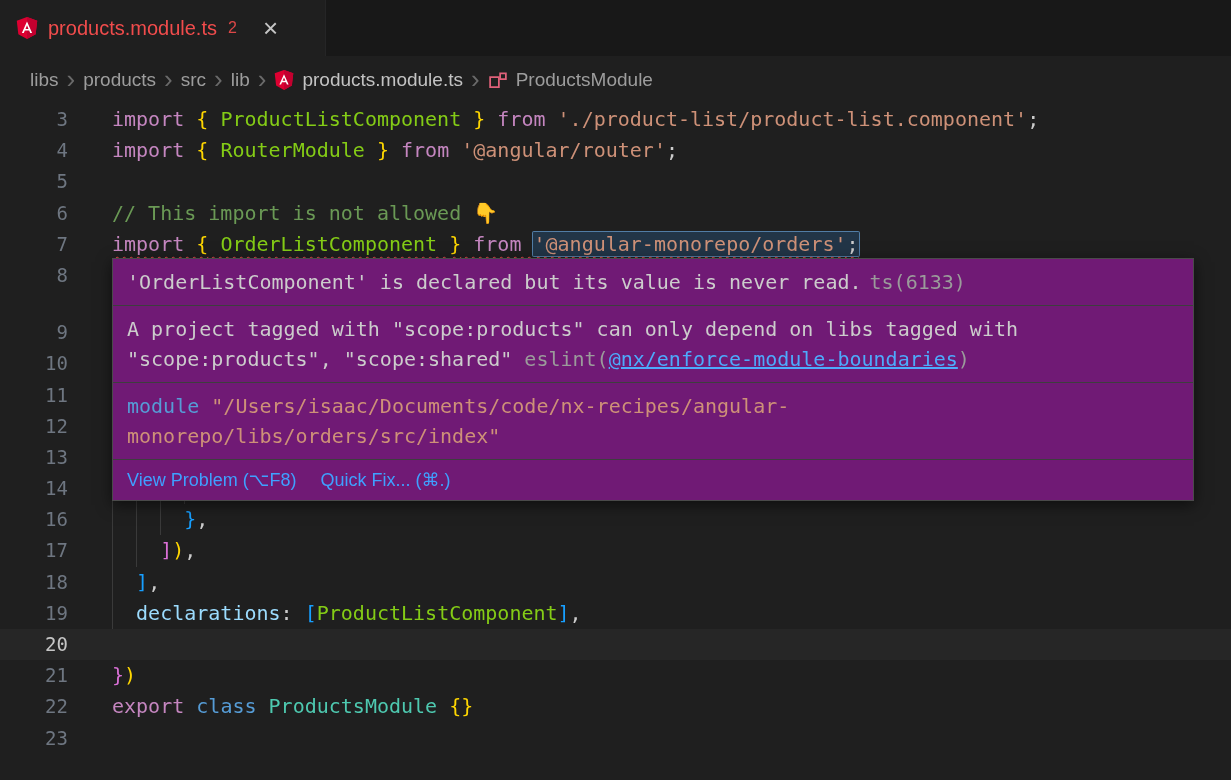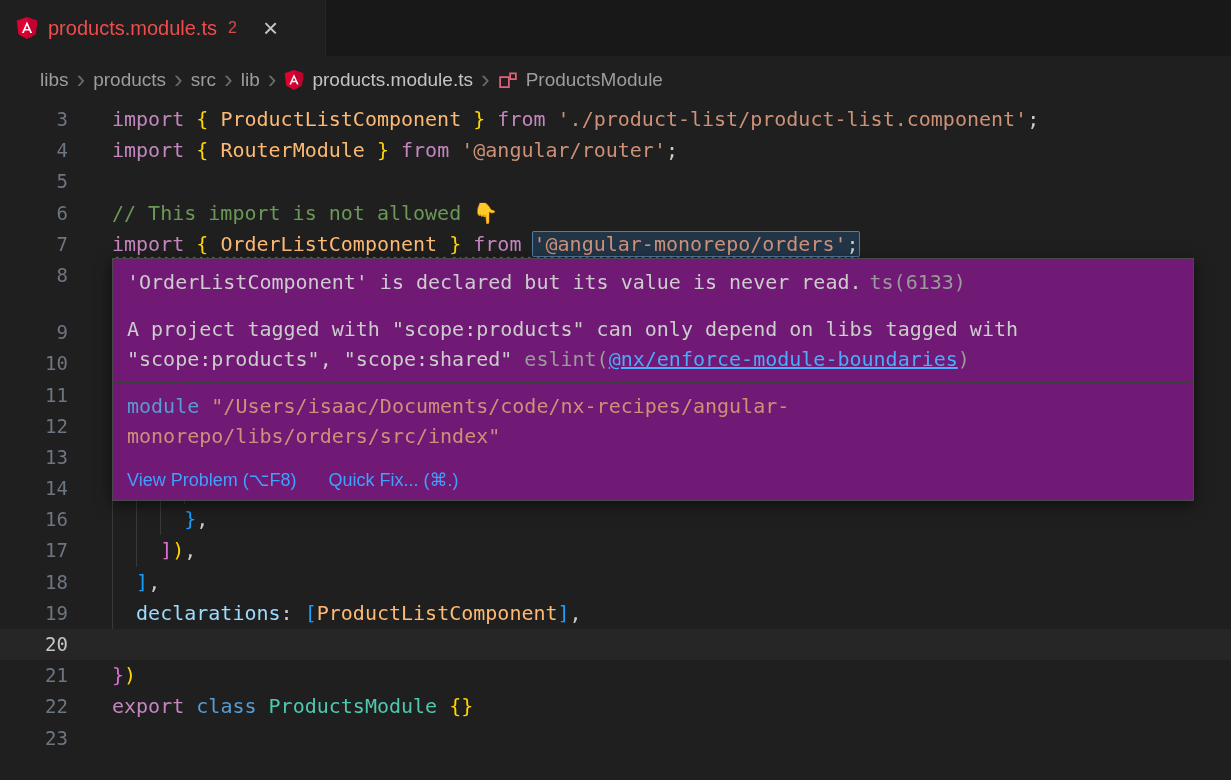--- a/index.html
+++ b/index.html
@@ -16,42 +16,42 @@
     display:flex;align-items:center;padding:0 16px;gap:10px;
     border-right:1px solid #252526;cursor:pointer;
   }
   .tab-icon svg{display:block;}
   .tab-title{color:#f14c4c;font-size:20px;white-space:nowrap;}
   .tab-badge{color:#f14c4c;font-size:16px;margin-left:1px;opacity:.9;}
   .tab-close{color:#c5c5c5;font-size:26px;line-height:1;margin-left:16px;cursor:pointer;}
   
   .breadcrumbs{
     height:48px;background:#1f1f1f;display:flex;align-items:center;
-    padding-left:40px;font-size:19px;color:#9d9d9d;
+    padding-left:30px;font-size:19px;color:#9d9d9d;
   }
   .bc-item{display:flex;align-items:center;gap:8px;cursor:pointer;white-space:nowrap;}
   .bc-file{color:#c3c3c3;}
   .bc-sep{color:#6a6a6a;font-size:26px;line-height:1;padding:0 8px 3px 8px;}
   
   .editor{
     position:relative;height:676px;overflow:hidden;
     font-family:"DejaVu Sans Mono","Liberation Mono",monospace;
     font-size:20px;color:#cccccc;
   }
   .code-line{display:flex;height:31.2px;line-height:31.2px;}
   .code-line.active{background:rgba(255,255,255,0.035);}
   .ln{width:68px;flex:none;text-align:right;color:#6e7681;font-size:19px;}
   .active .ln{color:#c6c6c6;}
   .lc{padding-left:44px;white-space:pre;}
   .line-spacer{height:26px;}
   
   .tok-kw{color:#C586C0;}
   .tok-kw2{color:#569CD6;}
   .tok-fn{color:#DCDCAA;}
-  .tok-id{color:#fdba74;}
+  .tok-id{color:#84cc16;}
   .tok-prop{color:#9CDCFE;}
   .tok-type{color:#4EC9B0;}
   .tok-str{color:#CE9178;}
   .tok-cmt{color:#6A9955;}
   .tok-fg{color:#CCCCCC;}
   .tok-b1{color:#FFD700;}
   .tok-b2{color:#DA70D6;}
   .tok-b3{color:#179FFF;}
   .squiggle{
     text-decoration:underline;text-decoration-style:wavy;
@@ -73,21 +73,21 @@
     position:absolute;left:112px;top:154px;width:1082px;box-sizing:border-box;
     background:#701a75;border:1px solid #4a4a4a;z-index:10;
     box-shadow:0 4px 14px rgba(0,0,0,0.55);color:#cccccc;
   }
   .hv-sec{padding:8px 14px;line-height:30px;font-size:20px;}
   .hv-sec.bt{border-top:1px solid #3e3e3e;}
   .hv-dim{color:#9b9b9b;}
   .hv-dim.gap{margin-left:8px;}
   .hv-link{color:#4daafc;text-decoration:underline;cursor:pointer;}
   .hv-status{
-    display:flex;gap:32px;padding:6px 14px;border-top:1px solid #3e3e3e;
+    display:flex;gap:24px;padding:6px 14px;border-top:1px solid #3e3e3e;
     font-family:"Liberation Sans","DejaVu Sans",sans-serif;
     font-size:18px;line-height:28px;
   }
   .hv-action{color:#3fa0ff;cursor:pointer;}
 </style>
 </head>
 <body>
 
 <div class="tabbar">
   <div class="tab">

